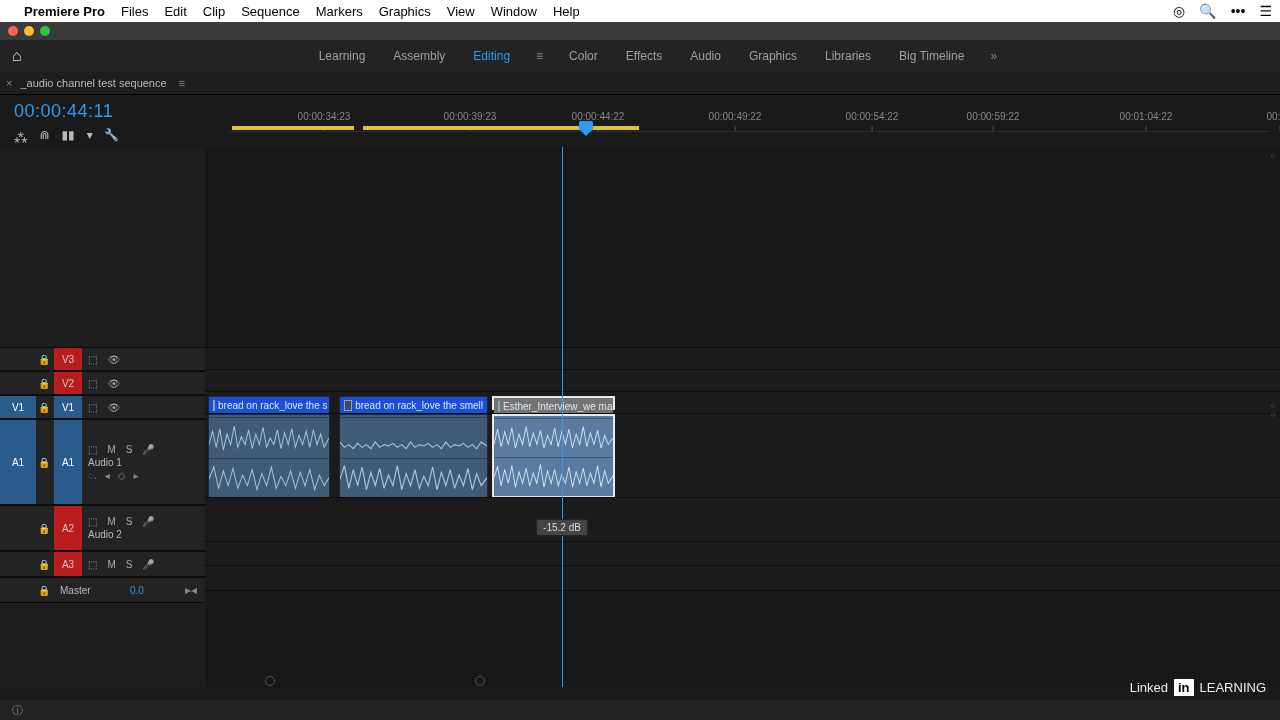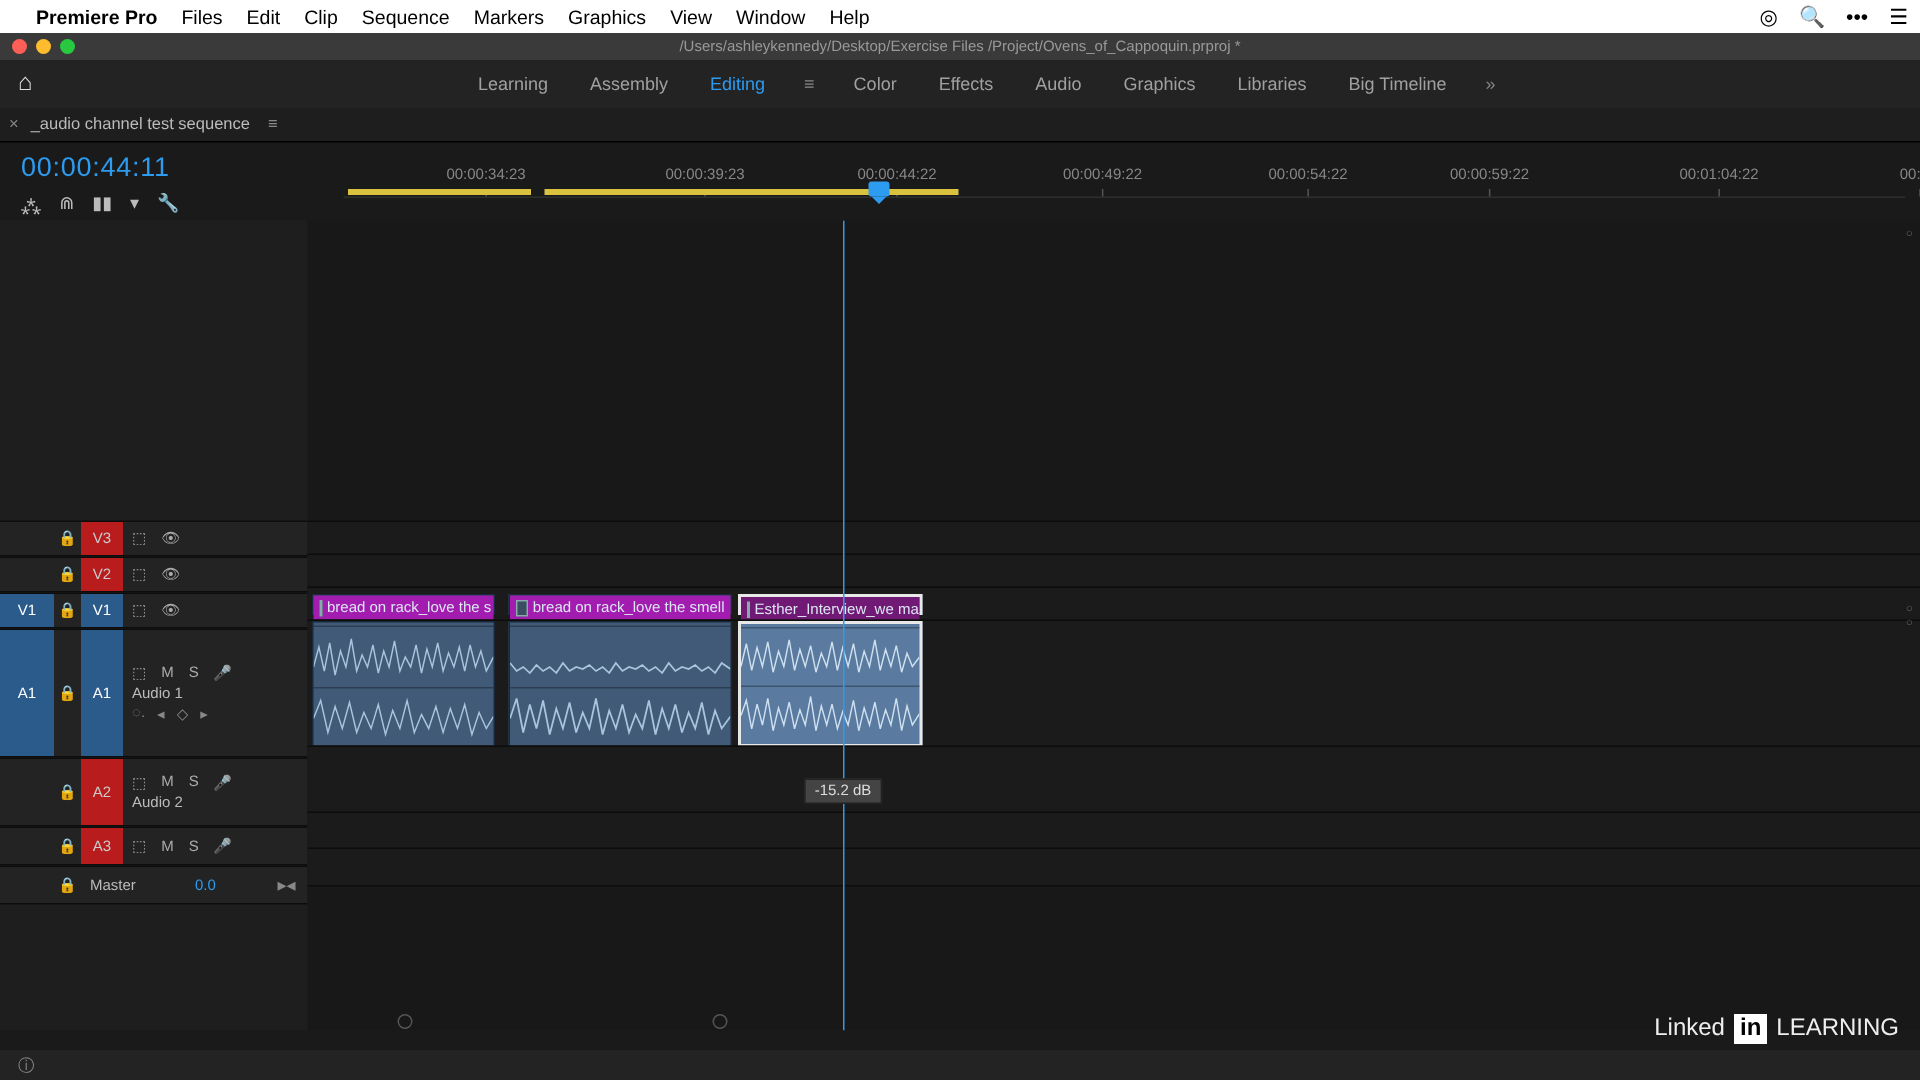--- a/index.html
+++ b/index.html
@@ -50,31 +50,31 @@
 .trk.a2{height:44px}
 .trk.a3{height:24px}
 .trk.master{height:24px}
 .trk .kf{display:flex;gap:8px;align-items:center;color:#888;font-size:10px}
 .master-val{color:#2c9bf0;margin-left:20px}
 .arrow-icon{margin-left:auto;margin-right:8px;color:#888;font-size:12px}
 .track-area{flex:1;position:relative;background:#181818;overflow:hidden}
 .lane{position:absolute;left:0;right:0;background:#1b1b1b;border-top:1px solid #0c0c0c;border-bottom:1px solid #0c0c0c}
 .clip{position:absolute;top:0;bottom:0;background:#415a77;border:1px solid #1a2a3a;box-sizing:border-box}
 .clip.sel{background:#5a7aa0;border:2px solid #e8e8e8}
-.clip-head{height:14px;background:#a21caf;color:#dce7f2;font-size:10px;padding:1px 4px;white-space:nowrap;overflow:hidden;display:flex;align-items:center;gap:3px}
-.clip.sel .clip-head{background:#701a75}
+.clip-head{height:14px;background:#1d4ed8;color:#dce7f2;font-size:10px;padding:1px 4px;white-space:nowrap;overflow:hidden;display:flex;align-items:center;gap:3px}
+.clip.sel .clip-head{background:#737373}
 .clip-head .fx{display:inline-block;width:9px;height:9px;background:#3a4d63;border:1px solid #8aa}
 .wave-half{position:relative;height:calc(50% - 7px);border-top:1px solid rgba(0,0,0,.3);overflow:hidden}
 .wave-half svg{width:100%;height:100%;display:block}
 .playhead-line{position:absolute;top:0;bottom:0;width:1px;background:#2c9bf0;z-index:20}
 .db-tip{position:absolute;background:#444;color:#ddd;font-size:10px;padding:2px 6px;border:1px solid #222;transform:translateX(-50%);z-index:21}
 .right-dots{position:absolute;right:2px;width:10px;color:#666;display:flex;flex-direction:column;align-items:center;gap:4px;font-size:8px}
 .status-bar{position:absolute;left:0;right:0;bottom:0;height:20px;background:#232323;color:#999;font-size:11px;display:flex;align-items:center;padding:0 12px;gap:12px}
 .status-bar .info{color:#888}
-.linkedin{position:absolute;right:14px;bottom:24px;color:#eee;font-size:16px;display:flex;align-items:center;gap:6px}
+.linkedin{position:absolute;right:14px;bottom:24px;color:#eee;font-size:13px;display:flex;align-items:center;gap:6px}
 .linkedin .box{background:#fff;color:#000;padding:1px 4px;font-weight:bold}
 .scroll-row{position:absolute;left:0;right:0;height:12px;display:flex;align-items:center}
 .scroll-dot{width:8px;height:8px;border:1px solid #555;border-radius:50%;margin-left:60px}
 </style>
 </head>
 <body>
 
 <div class="mac-menubar">
   <span class="apple"></span>
   <span class="app-name">Premiere Pro</span>
@@ -94,21 +94,20 @@
     <span>☰</span>
   </div>
 </div>
 
 <div class="titlebar">
   <div class="traffic">
     <div class="tl-dot tl-red"></div>
     <div class="tl-dot tl-yel"></div>
     <div class="tl-dot tl-grn"></div>
   </div>
-  <div class="path">/Users/ashleykennedy/Desktop/Exercise Files /Project/Ovens_of_Cappoquin.prproj *</div>
 </div>
 
 <div class="workspace-bar">
   <span class="home">⌂</span>
   <div class="spacer"></div>
   <span class="ws">Learning</span>
   <span class="ws">Assembly</span>
   <span class="ws active">Editing</span>
   <span class="chev">≡</span>
   <span class="ws">Color</span>

